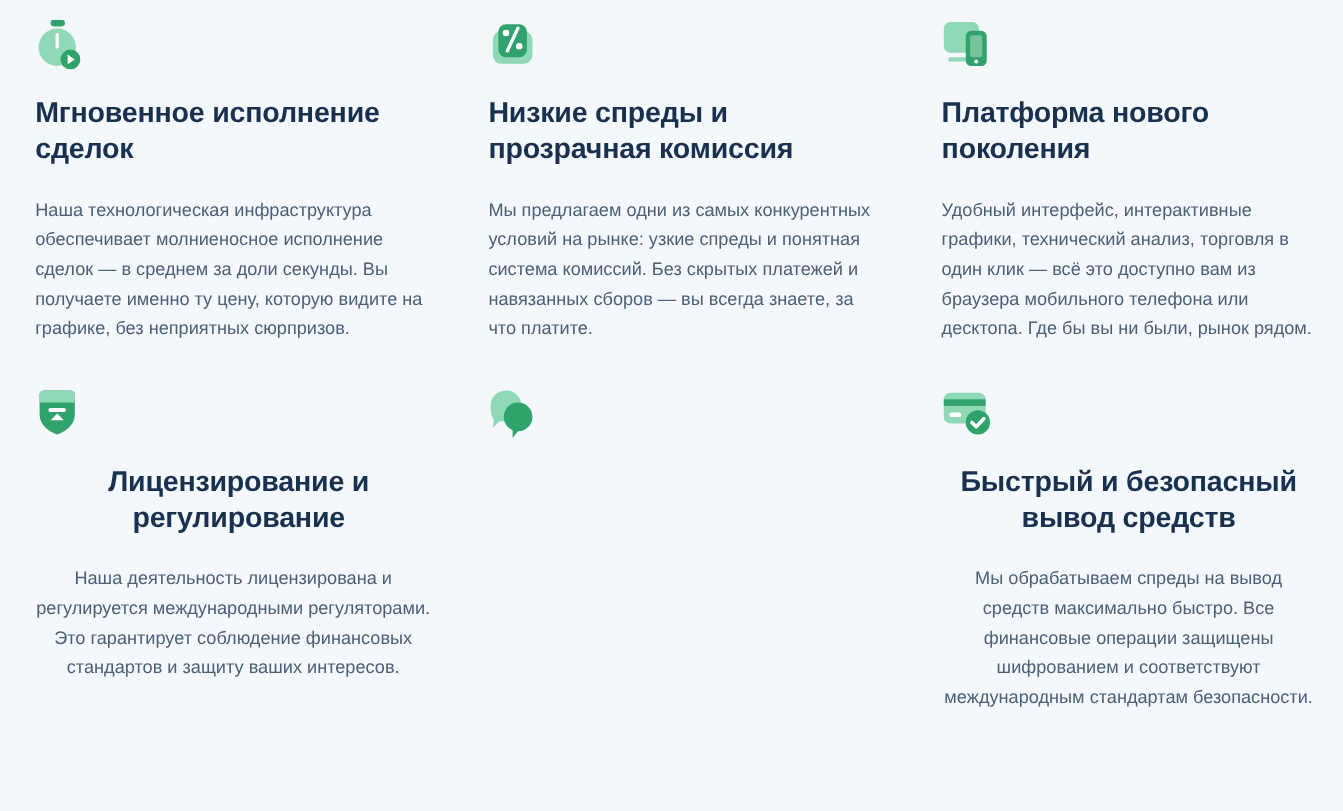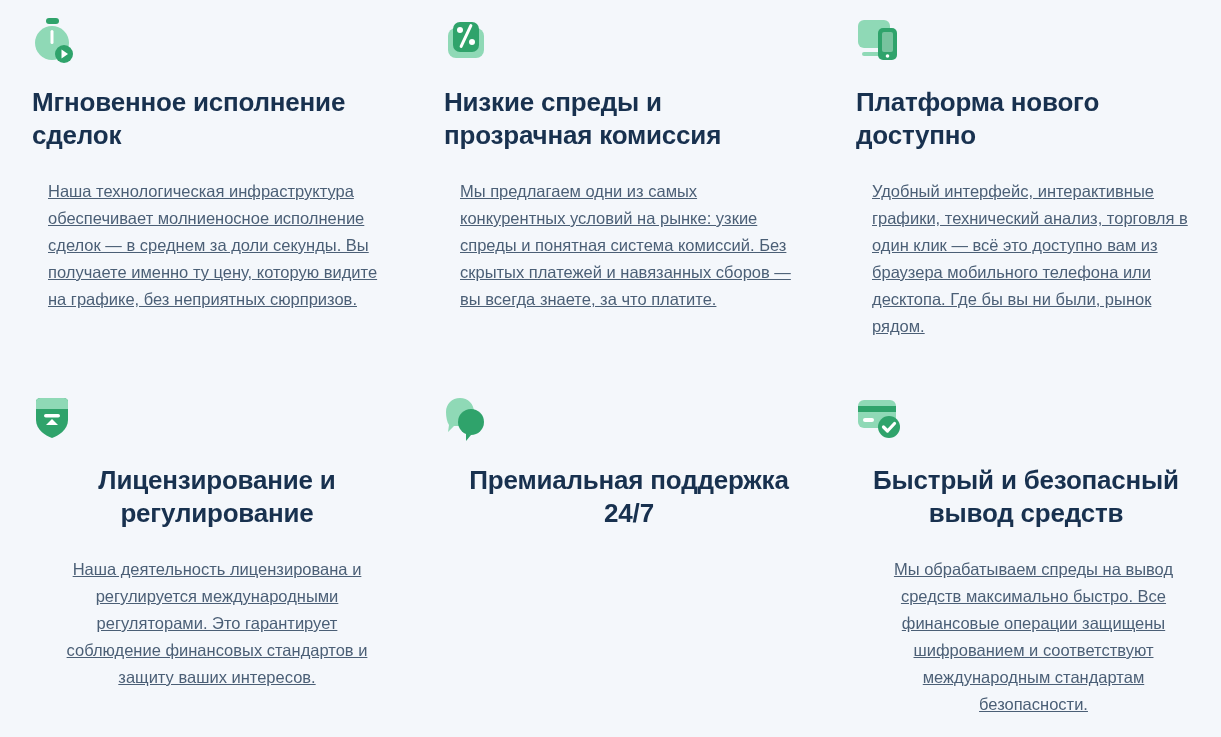--- a/index.html
+++ b/index.html
@@ -44,23 +44,22 @@
     font-size: 26px;
     line-height: 33px;
     font-weight: bold;
     margin: 0 0 26px 0;
     letter-spacing: -0.2px;
   }
   .feature-text {
     color: #4b5f76;
     font-size: 16.5px;
     line-height: 27px;
-    margin: 16px;
+    margin: 0;
     max-width: 360px;
-    text-decoration: underline;
   }
   .col3 .feature-text,
   .col3 .feature-title {
     max-width: 340px;
   }
   .row2-wrap {
     margin-top: 26px;
     text-align: center;
   }
 </style>
@@ -100,21 +99,21 @@
   <div class="feature-card col3">
     <div class="icon-wrap">
       <svg width="48" height="46" viewBox="0 0 48 46" xmlns="http://www.w3.org/2000/svg">
         <rect x="2" y="2" width="32" height="28" rx="6" fill="#8fd9b6"></rect>
         <rect x="6" y="34" width="24" height="4" rx="2" fill="#8fd9b6"></rect>
         <rect x="22" y="10" width="19" height="32" rx="5" fill="#2fa36b"></rect>
         <rect x="26" y="14" width="11" height="20" rx="2" fill="#ffffff" opacity="0.35"></rect>
         <circle cx="31.5" cy="38" r="1.8" fill="#ffffff"></circle>
       </svg>
     </div>
-    <h3 class="feature-title">Платформа нового доступно</h3>
+    <h3 class="feature-title">Платформа нового поколения</h3>
     <p class="feature-text">Удобный интерфейс, интерактивные графики, технический анализ, торговля в один клик — всё это доступно вам из браузера мобильного телефона или десктопа. Где бы вы ни были, рынок рядом.</p>
   </div>
 
   <div class="feature-card col1 row2 row2-wrap">
     <div class="icon-wrap">
       <svg width="44" height="46" viewBox="0 0 44 46" xmlns="http://www.w3.org/2000/svg">
         <path d="M4 6 C4 3 6 2 9 2 L31 2 C34 2 36 3 36 6 L36 24 C36 34 26 40 20 42 C14 40 4 34 4 24 Z" fill="#2fa36b"></path>
         <path d="M4 6 C4 3 6 2 9 2 L31 2 C34 2 36 3 36 6 L36 13 L4 13 Z" fill="#8fd9b6"></path>
         <rect x="12" y="18" width="16" height="3.5" rx="1.75" fill="#ffffff"></rect>
         <path d="M14 29 L20 23 L26 29 Z" fill="#ffffff"></path>
@@ -125,21 +124,20 @@
   </div>
 
   <div class="feature-card col2 row2 row2-wrap">
     <div class="icon-wrap">
       <svg width="44" height="46" viewBox="0 0 44 46" xmlns="http://www.w3.org/2000/svg">
         <path d="M2 16 C2 8 8 2 16 2 C24 2 30 8 30 16 C30 24 24 30 16 30 L10 30 L4 36 L5 29 C3 26 2 21 2 16 Z" fill="#8fd9b6"></path>
         <circle cx="27" cy="26" r="13" fill="#2fa36b"></circle>
         <path d="M27 39 L22 45 L22 37 Z" fill="#2fa36b"></path>
       </svg>
     </div>
-    <h3 class="feature-title">Премиальная поддержка 24/7</h3>
   </div>
 
   <div class="feature-card col3 row2 row2-wrap">
     <div class="icon-wrap">
       <svg width="48" height="46" viewBox="0 0 48 46" xmlns="http://www.w3.org/2000/svg">
         <rect x="2" y="4" width="38" height="28" rx="6" fill="#8fd9b6"></rect>
         <rect x="2" y="10" width="38" height="6" fill="#2fa36b"></rect>
         <rect x="7" y="22" width="11" height="4" rx="2" fill="#ffffff"></rect>
         <circle cx="33" cy="31" r="11" fill="#2fa36b"></circle>
         <path d="M27.5 31 L31.5 35 L38.5 27.5" stroke="#ffffff" stroke-width="3.2" fill="none" stroke-linecap="round" stroke-linejoin="round"></path>

